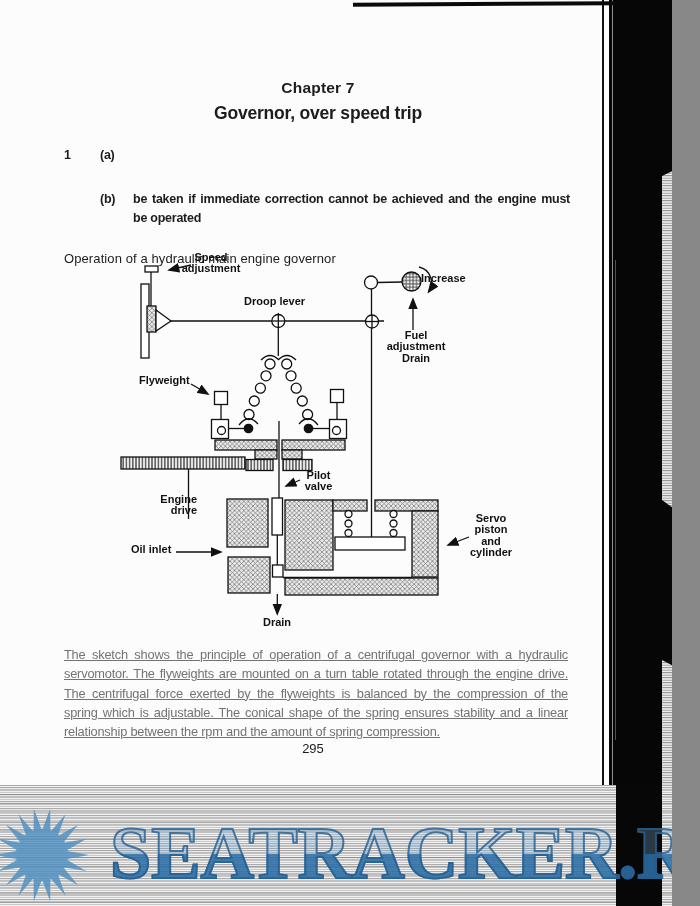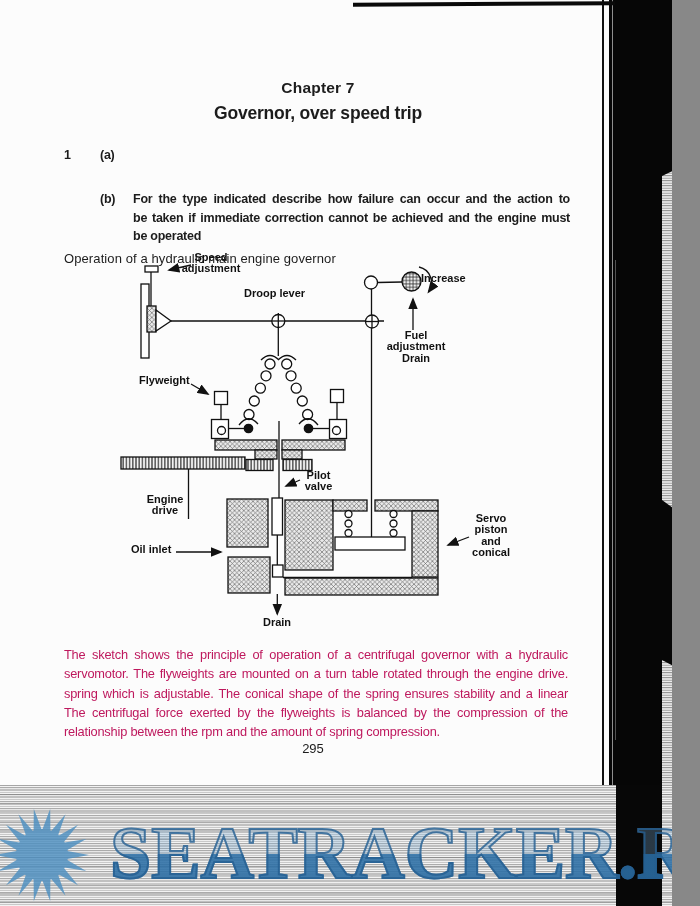--- a/index.html
+++ b/index.html
@@ -13,21 +13,21 @@
   .qnum{left:64px;top:148px;font-size:12.5px;font-weight:bold;}
   .qlab-a{left:100px;top:148px;font-size:12.5px;font-weight:bold;}
   .qlab-b{left:100px;top:192px;font-size:12.5px;font-weight:bold;}
   .qblock{font-size:12.5px;font-weight:bold;letter-spacing:-.25px;}
   .qline{width:437px;height:18.5px;white-space:nowrap;text-align:justify;text-align-last:justify;}
   .qline.last{text-align-last:left;}
   .qa{left:133px;top:148px;}
   .qb{left:133px;top:192px;}
   
   .caption{left:64px;top:251px;font-size:13px;letter-spacing:.1px;}
-  .para{left:64px;top:647px;font-size:12.8px;letter-spacing:-.2px;color:#be185d;}
+  .para{left:64px;top:647px;font-size:12.8px;letter-spacing:-.2px;color:#737373;text-decoration:underline;}
   .pline{width:504px;height:19.3px;white-space:nowrap;text-align:justify;text-align-last:justify;}
   .pline.last{text-align-last:left;}
   .pageno{left:283px;top:741px;width:60px;text-align:center;font-size:13px;}
   
   .dlab{font-size:11px;font-weight:bold;line-height:11.4px;color:#111;}
   .ctr{text-align:center;}
   
   .edge-line{left:602px;top:0;width:2px;height:785px;background:#111;}
   .black-strip{left:609px;top:0;width:91px;height:785px;background:#060606;}
   .wstreak1{left:612px;top:0;width:1px;height:785px;background:rgba(255,255,255,.55);}
@@ -182,61 +182,60 @@
     </g>
   </svg>
 
   <div class="abs h-chapter">Chapter 7</div>
   <div class="abs h-sub">Governor, over speed trip</div>
 
   <div class="abs qnum qblock">1</div>
   <div class="abs qlab-a qblock">(a)</div>
   <div class="abs qlab-b qblock">(b)</div>
   <div class="abs qb qblock">
-    <div class="qline">For the type indicated describe how failure can occur and the action to</div>
     <div class="qline">be taken if immediate correction cannot be achieved and the engine must</div>
     <div class="qline last">be operated</div>
   </div>
 
   <div class="abs caption">Operation of a hydraulic main engine governor</div>
 
   <div class="abs dlab ctr" style="left:178px;top:252px;width:66px;">
     <div>Speed</div>
     <div>adjustment</div>
   </div>
-  <div class="abs dlab" style="left:244px;top:288px;text-align:center;">Droop lever</div>
+  <div class="abs dlab" style="left:244px;top:296px;text-align:center;">Droop lever</div>
   <div class="abs dlab" style="left:421px;top:273px;">Increase</div>
   <div class="abs dlab ctr" style="left:383px;top:330px;width:66px;">
     <div>Fuel</div>
     <div>adjustment</div>
     <div>Drain</div>
   </div>
   <div class="abs dlab" style="left:139px;top:375px;">Flyweight</div>
-  <div class="abs dlab ctr" style="left:133px;top:494px;width:64px;">
+  <div class="abs dlab ctr" style="left:133px;top:494px;width:64px;text-align:right;">
     <div>Engine</div>
     <div>drive</div>
   </div>
   <div class="abs dlab ctr" style="left:293px;top:470px;width:51px;">
     <div>Pilot</div>
     <div>valve</div>
   </div>
   <div class="abs dlab" style="left:131px;top:544px;">Oil inlet</div>
   <div class="abs dlab ctr" style="left:458px;top:513px;width:66px;">
     <div>Servo</div>
     <div>piston</div>
     <div>and</div>
-    <div>conical</div>
+    <div>cylinder</div>
   </div>
   <div class="abs dlab ctr" style="left:252px;top:617px;width:50px;">Drain</div>
 
   <div class="abs para">
     <div class="pline">The sketch shows the principle of operation of a centrifugal governor with a hydraulic</div>
     <div class="pline">servomotor. The flyweights are mounted on a turn table rotated through the engine drive.</div>
+    <div class="pline">The centrifugal force exerted by the flyweights is balanced by the compression of the</div>
     <div class="pline">spring which is adjustable. The conical shape of the spring ensures stability and a linear</div>
-    <div class="pline">The centrifugal force exerted by the flyweights is balanced by the compression of the</div>
     <div class="pline last">relationship between the rpm and the amount of spring compression.</div>
   </div>
 
   <div class="abs pageno">295</div>
 
   <div class="abs edge-line"></div>
   <div class="abs black-strip"></div>
   <div class="abs wstreak1"></div>
   <div class="abs wstreak2"></div>
   <div class="abs texcol tex1"></div>

